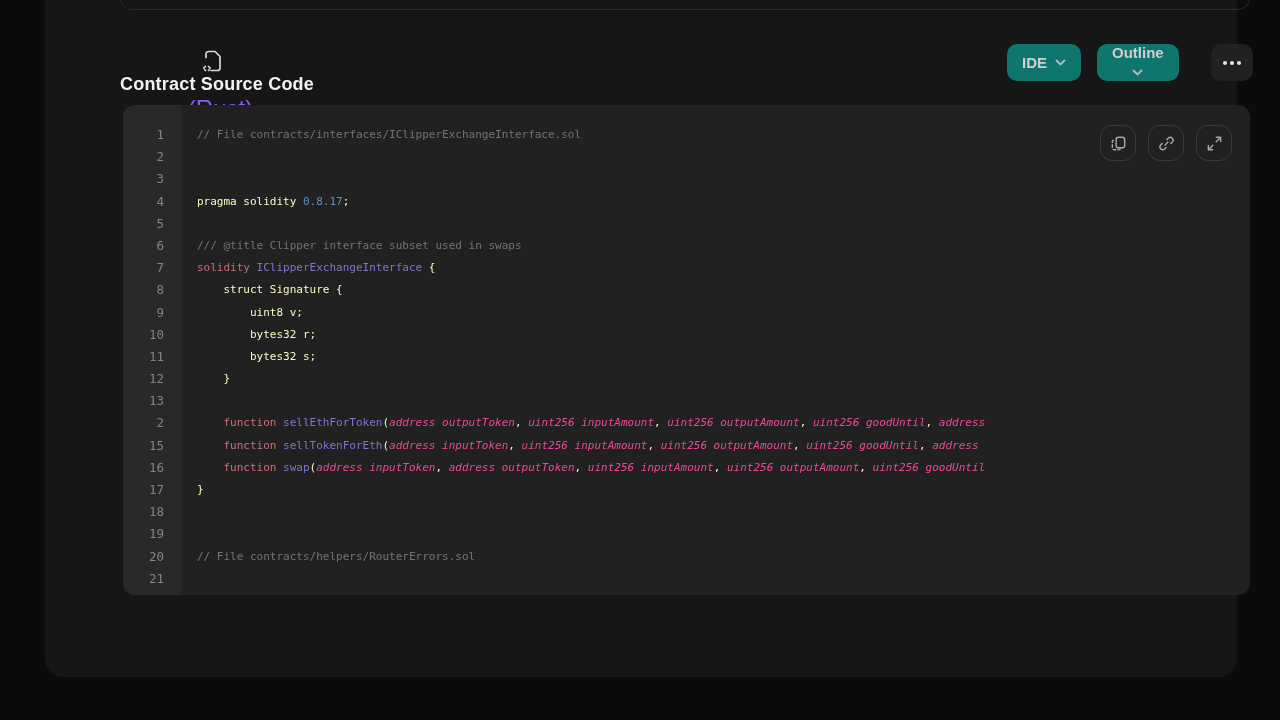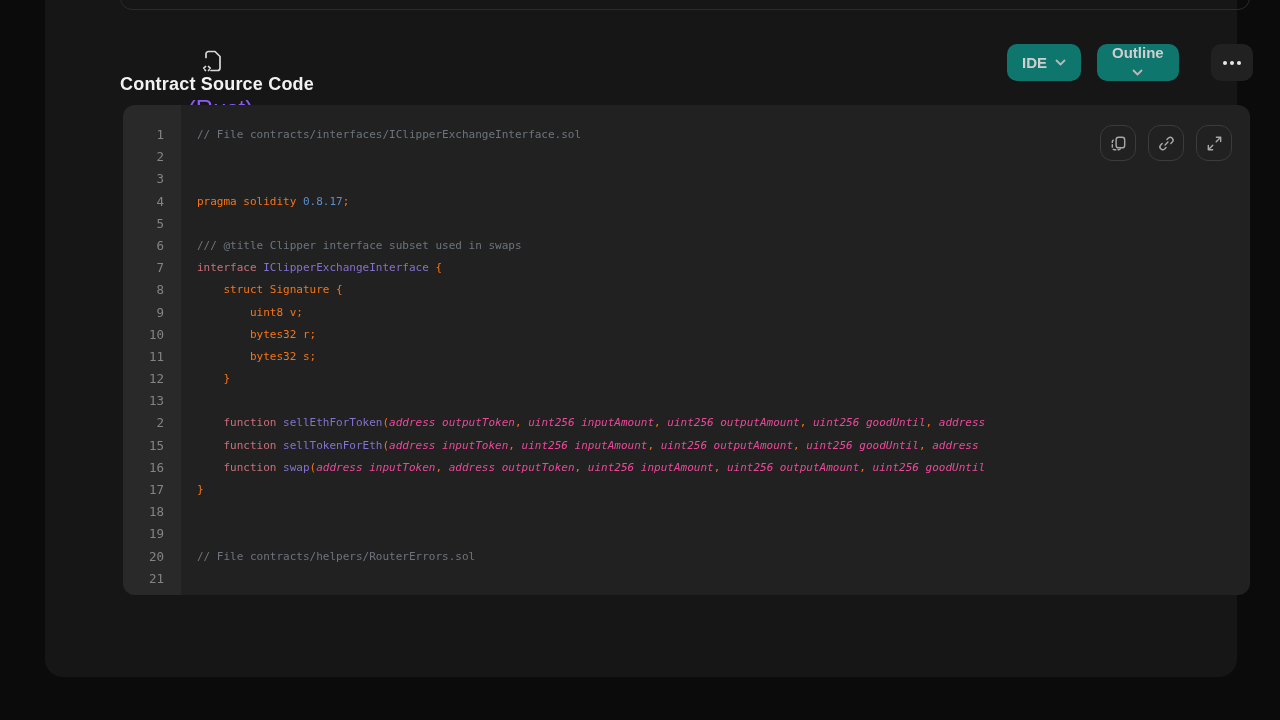--- a/index.html
+++ b/index.html
@@ -79,21 +79,21 @@
   }
   .lc {
     flex:1; padding-left:16px; white-space:pre; overflow:hidden;
     font-size:11px; color:#d8d8d8;
   }
   .tk-c { color:#6e747d; }
   .tk-k { color:#ca6f7c; }
   .tk-e { color:#8571d0; }
   .tk-t { color:#ec4899;font-style:italic; }
   .tk-n { color:#5e8fc9; }
-  .tk-p { color:#f97316; }
+  .tk-p { color:#fef9c3; }
 
   .code-actions { position:absolute; top:20px; right:18px; display:flex; gap:12px; }
   .icon-btn {
     width:36px; height:36px; border-radius:12px;
     background:#212121; border:1px solid #3b3b3b;
     display:flex; align-items:center; justify-content:center;
     cursor:pointer; padding:0;
   }
   .icon-btn svg { stroke:#a8a8a8; }
   svg.stroked { fill:none; stroke-linecap:round; stroke-linejoin:round; }
@@ -164,21 +164,21 @@
         <div class="code-line">
           <div class="ln">5</div>
           <div class="lc"></div>
         </div>
         <div class="code-line">
           <div class="ln">6</div>
           <div class="lc"><span class="tk-c">/// @title Clipper interface subset used in swaps</span></div>
         </div>
         <div class="code-line">
           <div class="ln">7</div>
-          <div class="lc"><span class="tk-k">interface</span><span class="tk-p"> </span><span class="tk-e">IClipperExchangeInterface</span><span class="tk-p"> {</span></div>
+          <div class="lc"><span class="tk-k">solidity</span><span class="tk-p"> </span><span class="tk-e">IClipperExchangeInterface</span><span class="tk-p"> {</span></div>
         </div>
         <div class="code-line">
           <div class="ln">8</div>
           <div class="lc"><span class="tk-p">    struct Signature {</span></div>
         </div>
         <div class="code-line">
           <div class="ln">9</div>
           <div class="lc"><span class="tk-p">        uint8 v;</span></div>
         </div>
         <div class="code-line">

